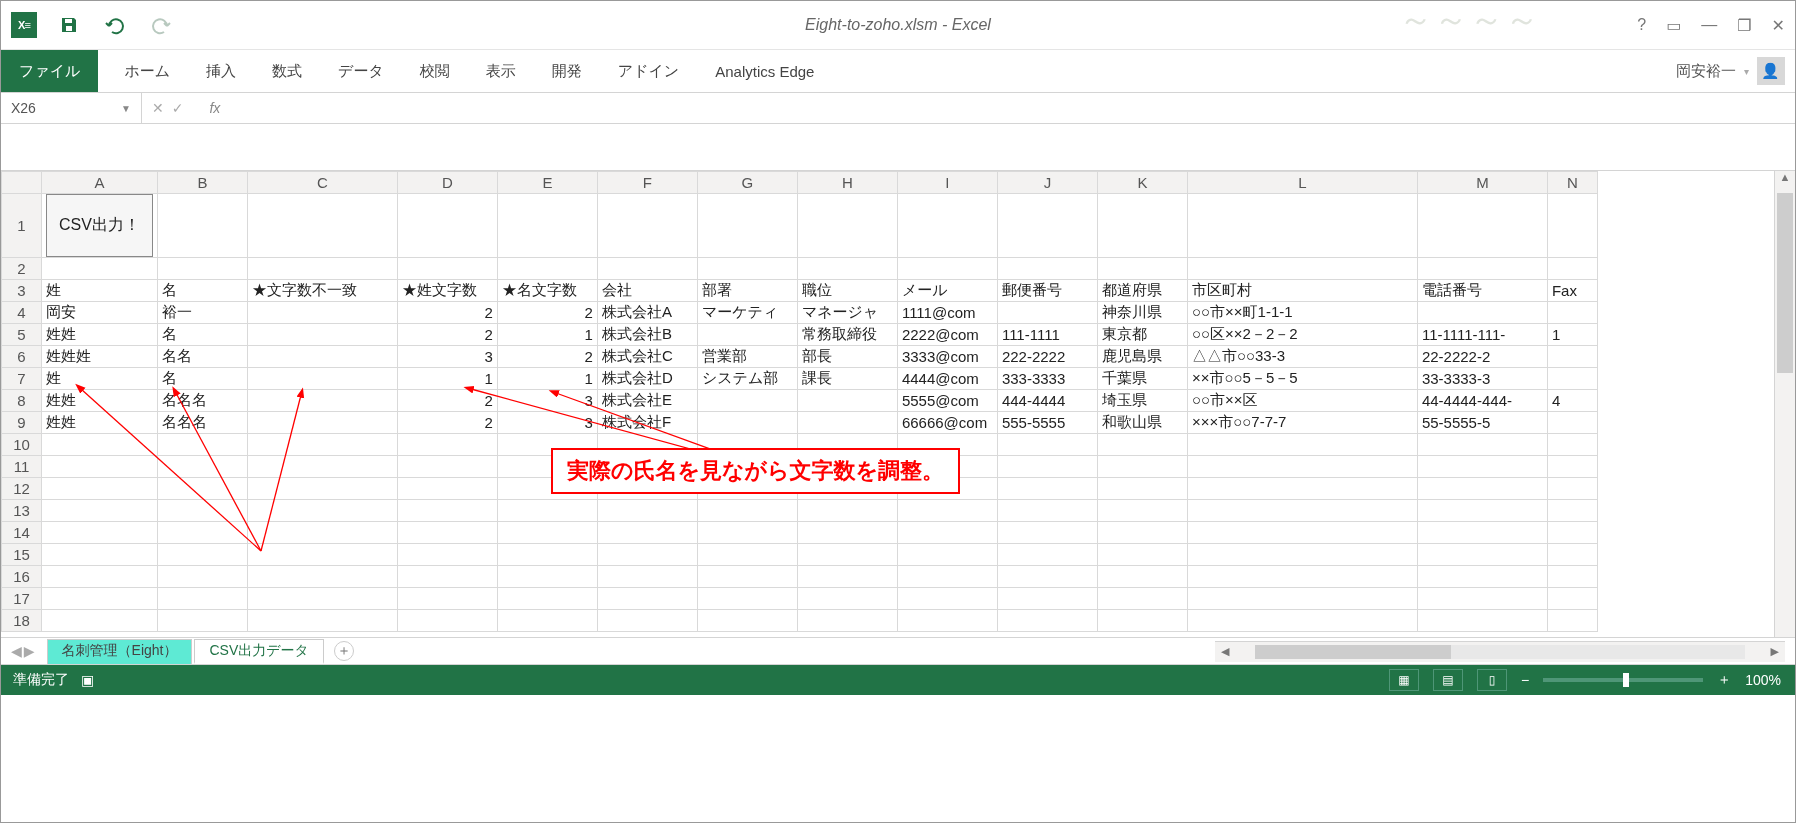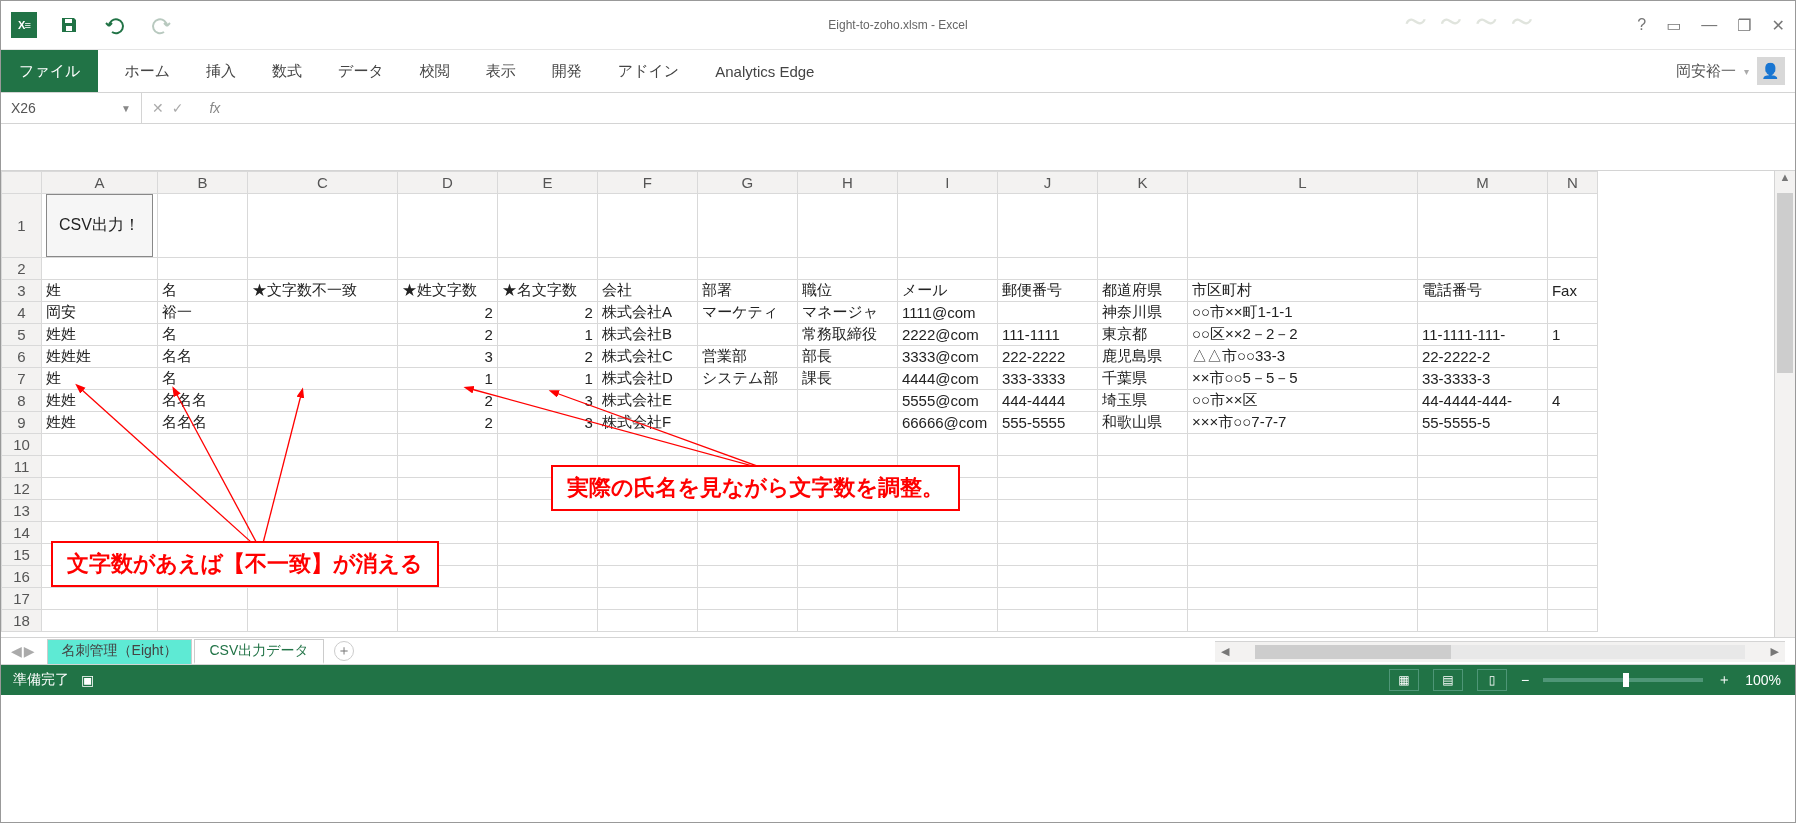--- a/index.html
+++ b/index.html
@@ -3,21 +3,21 @@
 <meta charset="utf-8">
 <style>
 html,body{margin:0;padding:0;font-family:"Meiryo UI","Yu Gothic UI",sans-serif;font-size:13px;color:#444;background:#fff;user-select:none;}
 .wrap{width:1796px;height:823px;position:relative;overflow:hidden;border:1px solid #999;box-sizing:border-box;}
 
 .titlebar{height:48px;background:#fff;display:flex;align-items:center;position:relative;border-bottom:1px solid #e5e5e5;}
 .titlebar .leftcluster{display:flex;align-items:center;gap:18px;padding-left:10px;}
 .app-icon{width:26px;height:26px;background:#217346;color:#fff;display:flex;align-items:center;justify-content:center;font-size:11px;font-weight:bold;letter-spacing:-1px;}
 .qat-btn{width:28px;height:28px;display:flex;align-items:center;justify-content:center;color:#217346;cursor:pointer;}
 .qat-btn.dis{color:#b8c9bf;}
-.title{position:absolute;left:50%;transform:translateX(-50%);font-size:12px;color:#666;}
+.title{position:absolute;left:50%;transform:translateX(-50%);font-size:16px;color:#666;font-style:italic;}
 .winbtns{position:absolute;right:10px;top:0;height:48px;display:flex;align-items:center;gap:20px;color:#777;}
 .winbtns span{font-size:16px;cursor:pointer;}
 
 .birds{position:absolute;right:260px;top:-4px;color:#e0e4dd;font-size:34px;letter-spacing:-4px;pointer-events:none;}
 
 .ribbon{height:42px;display:flex;align-items:stretch;font-size:15px;color:#444;border-bottom:1px solid #d4d4d4;position:relative;}
 .ribbon .tab{padding:0 18px;display:flex;align-items:center;cursor:pointer;}
 .ribbon .tab.file{background:#217346;color:#fff;margin-right:8px;}
 .ribbon .user{position:absolute;right:10px;top:0;height:42px;display:flex;align-items:center;gap:8px;font-size:15px;color:#555;}
 .avatar{width:28px;height:28px;background:#d8d8d8;display:flex;align-items:center;justify-content:center;color:#888;}
@@ -485,22 +485,21 @@
       </defs>
 
       <line x1="260" y1="380" x2="80" y2="218" stroke="red" stroke-width="1.3" marker-end="url(#ah)"></line>
       <line x1="260" y1="380" x2="175" y2="222" stroke="red" stroke-width="1.3" marker-end="url(#ah)"></line>
       <line x1="260" y1="380" x2="300" y2="224" stroke="red" stroke-width="1.3" marker-end="url(#ah)"></line>
 
       <line x1="770" y1="300" x2="470" y2="218" stroke="red" stroke-width="1.3" marker-end="url(#ah)"></line>
       <line x1="770" y1="300" x2="555" y2="222" stroke="red" stroke-width="1.3" marker-end="url(#ah)"></line>
     </svg>
 
-    <div class="note" style="left:50px;top:370px;">文字数があえば【不一致】が消える</div>
-    <div class="note" style="left:550px;top:294px;">実際の氏名を見ながら文字数を調整。</div>
+    <div class="note" style="left:550px;top:277px;">実際の氏名を見ながら文字数を調整。</div>
 
     <div class="vscroll">
       <div class="arrow">▲</div>
       <div class="thumb"></div>
     </div>
   </div>
 
   <div class="tabstrip">
     <div class="nav">
       <span>◀</span>

